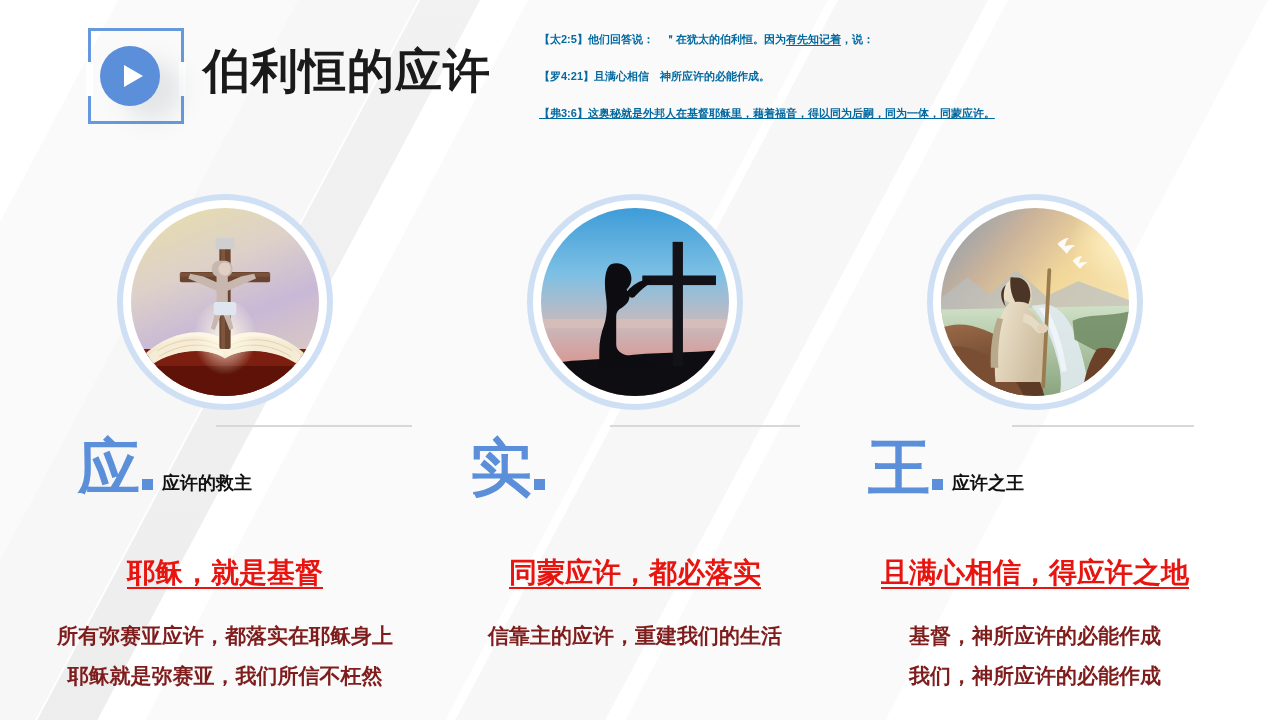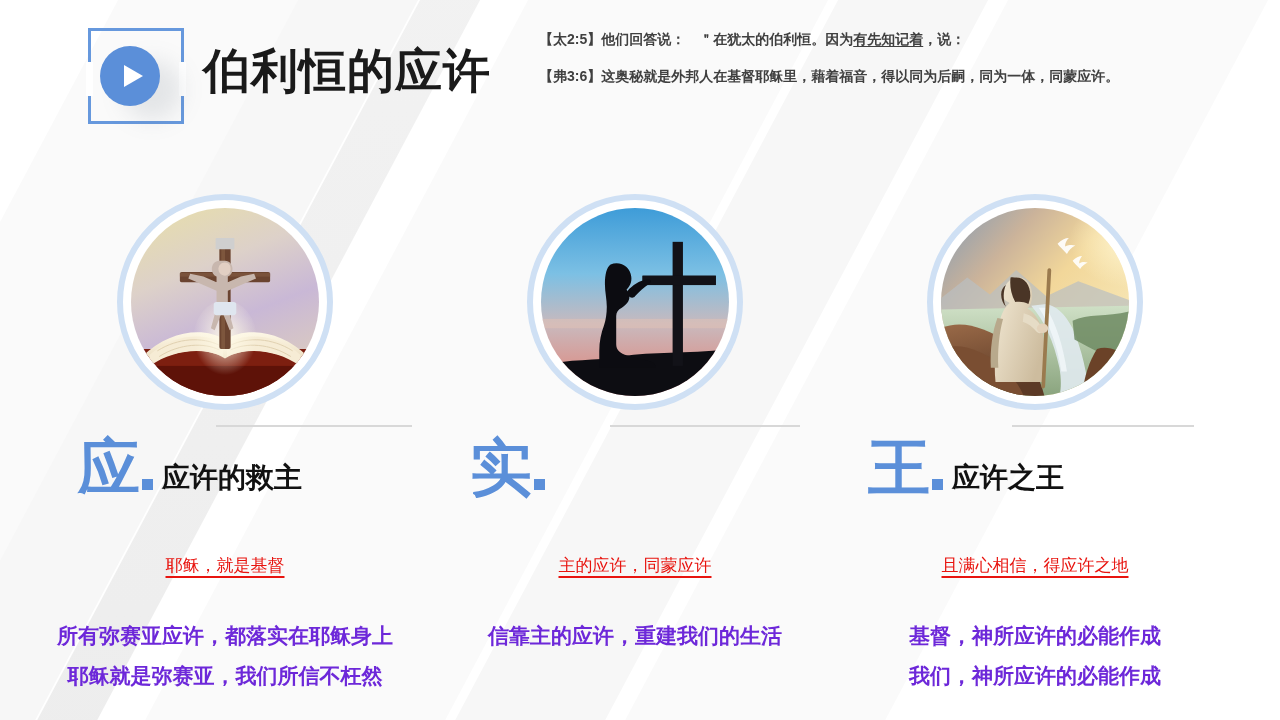--- a/index.html
+++ b/index.html
@@ -92,27 +92,27 @@
     color: #1a1a1a;
     letter-spacing: 1px;
     white-space: nowrap;
   }
 
   
   .scripture {
     position: absolute;
     left: 539px; top: 24px;
     width: 715px;
-    color: #404040;
-    font-weight: 700;
-    font-size: 14px;
+    color: #0369a1;
+    font-weight: 700;
+    font-size: 11px;
     line-height: 30px;
   }
   .scripture .verse { margin-bottom: 7px; }
-  .scripture .verse:last-child { margin-bottom: 16px; }
+  .scripture .verse:last-child { margin-bottom: 16px; text-decoration: underline; }
   .scripture .u { text-decoration: underline; text-underline-offset: 2px; }
 
   
   .columns {
     position: absolute;
     left: 0; top: 186px;
     width: 1280px; height: 534px;
   }
   .col {
     position: absolute;
@@ -164,21 +164,21 @@
     line-height: 0.95;
     letter-spacing: 0;
   }
   .sq-dot {
     width: 11px; height: 11px;
     background: #5b8fd9;
     margin: 0 9px 8px 2px;
     flex: none;
   }
   .sub-label {
-    font-size: 28px;
+    font-size: 18px;
     font-weight: 700;
     color: #111111;
     line-height: 1;
     padding-bottom: 6px;
     white-space: nowrap;
   }
 
   .hr-line {
     position: absolute;
     top: 239px;
@@ -187,35 +187,35 @@
   }
   .col-0 .hr-line { left: 196px; width: 196px; }
   .col-1 .hr-line { left: 180px; width: 190px; }
   .col-2 .hr-line { left: 182px; width: 182px; }
 
   .red-line {
     position: absolute;
     top: 368px;
     width: 410px;
     text-align: center;
-    font-size: 17px;
-    font-weight: 400;
+    font-size: 28px;
+    font-weight: 700;
     color: #e8140f;
     text-decoration: underline;
     text-underline-offset: 5px;
     text-decoration-thickness: 2px;
     white-space: nowrap;
   }
 
   .body-text {
     position: absolute;
     top: 430px;
     width: 410px;
     text-align: center;
-    color: #6d28d9;
+    color: #7f1d1d;
     font-size: 21px;
     font-weight: 700;
     line-height: 40px;
   }
   .body-text .ln { white-space: nowrap; }
 </style>
 </head>
 <body>
 
 <div id="slide">
@@ -236,20 +236,23 @@
       <div class="play-circle">
         <div class="play-tri"></div>
       </div>
     </div>
 
     <div class="slide-title">伯利恒的应许</div>
 
     <div class="scripture">
       <div class="verse">
         <span>【太2:5】</span><span>他们回答说：　＂在犹太的伯利恒。因为</span><span class="u">有先知记着</span><span>，说：</span>
+      </div>
+      <div class="verse">
+        <span>【罗4:21】</span><span>且满心相信　神所应许的必能作成。</span>
       </div>
       <div class="verse">
         <span>【弗3:6】</span><span>这奥秘就是外邦人在基督耶稣里，藉着福音，得以同为后嗣，同为一体，同蒙应许。</span>
       </div>
     </div>
   </div>
 
   <div class="columns">
 
     <div class="col col-0">
@@ -356,21 +359,21 @@
         </div>
       </div>
 
       <div class="hr-line"></div>
 
       <div class="heading">
         <span class="big-char">实</span>
         <span class="sq-dot"></span>
       </div>
 
-      <div class="red-line">主的应许，同蒙应许</div>
+      <div class="red-line">同蒙应许，都必落实</div>
 
       <div class="body-text">
         <div class="ln">信靠主的应许，重建我们的生活</div>
       </div>
     </div>
 
     <div class="col col-2">
 
       <div class="photo-ring">
         <div class="photo">

